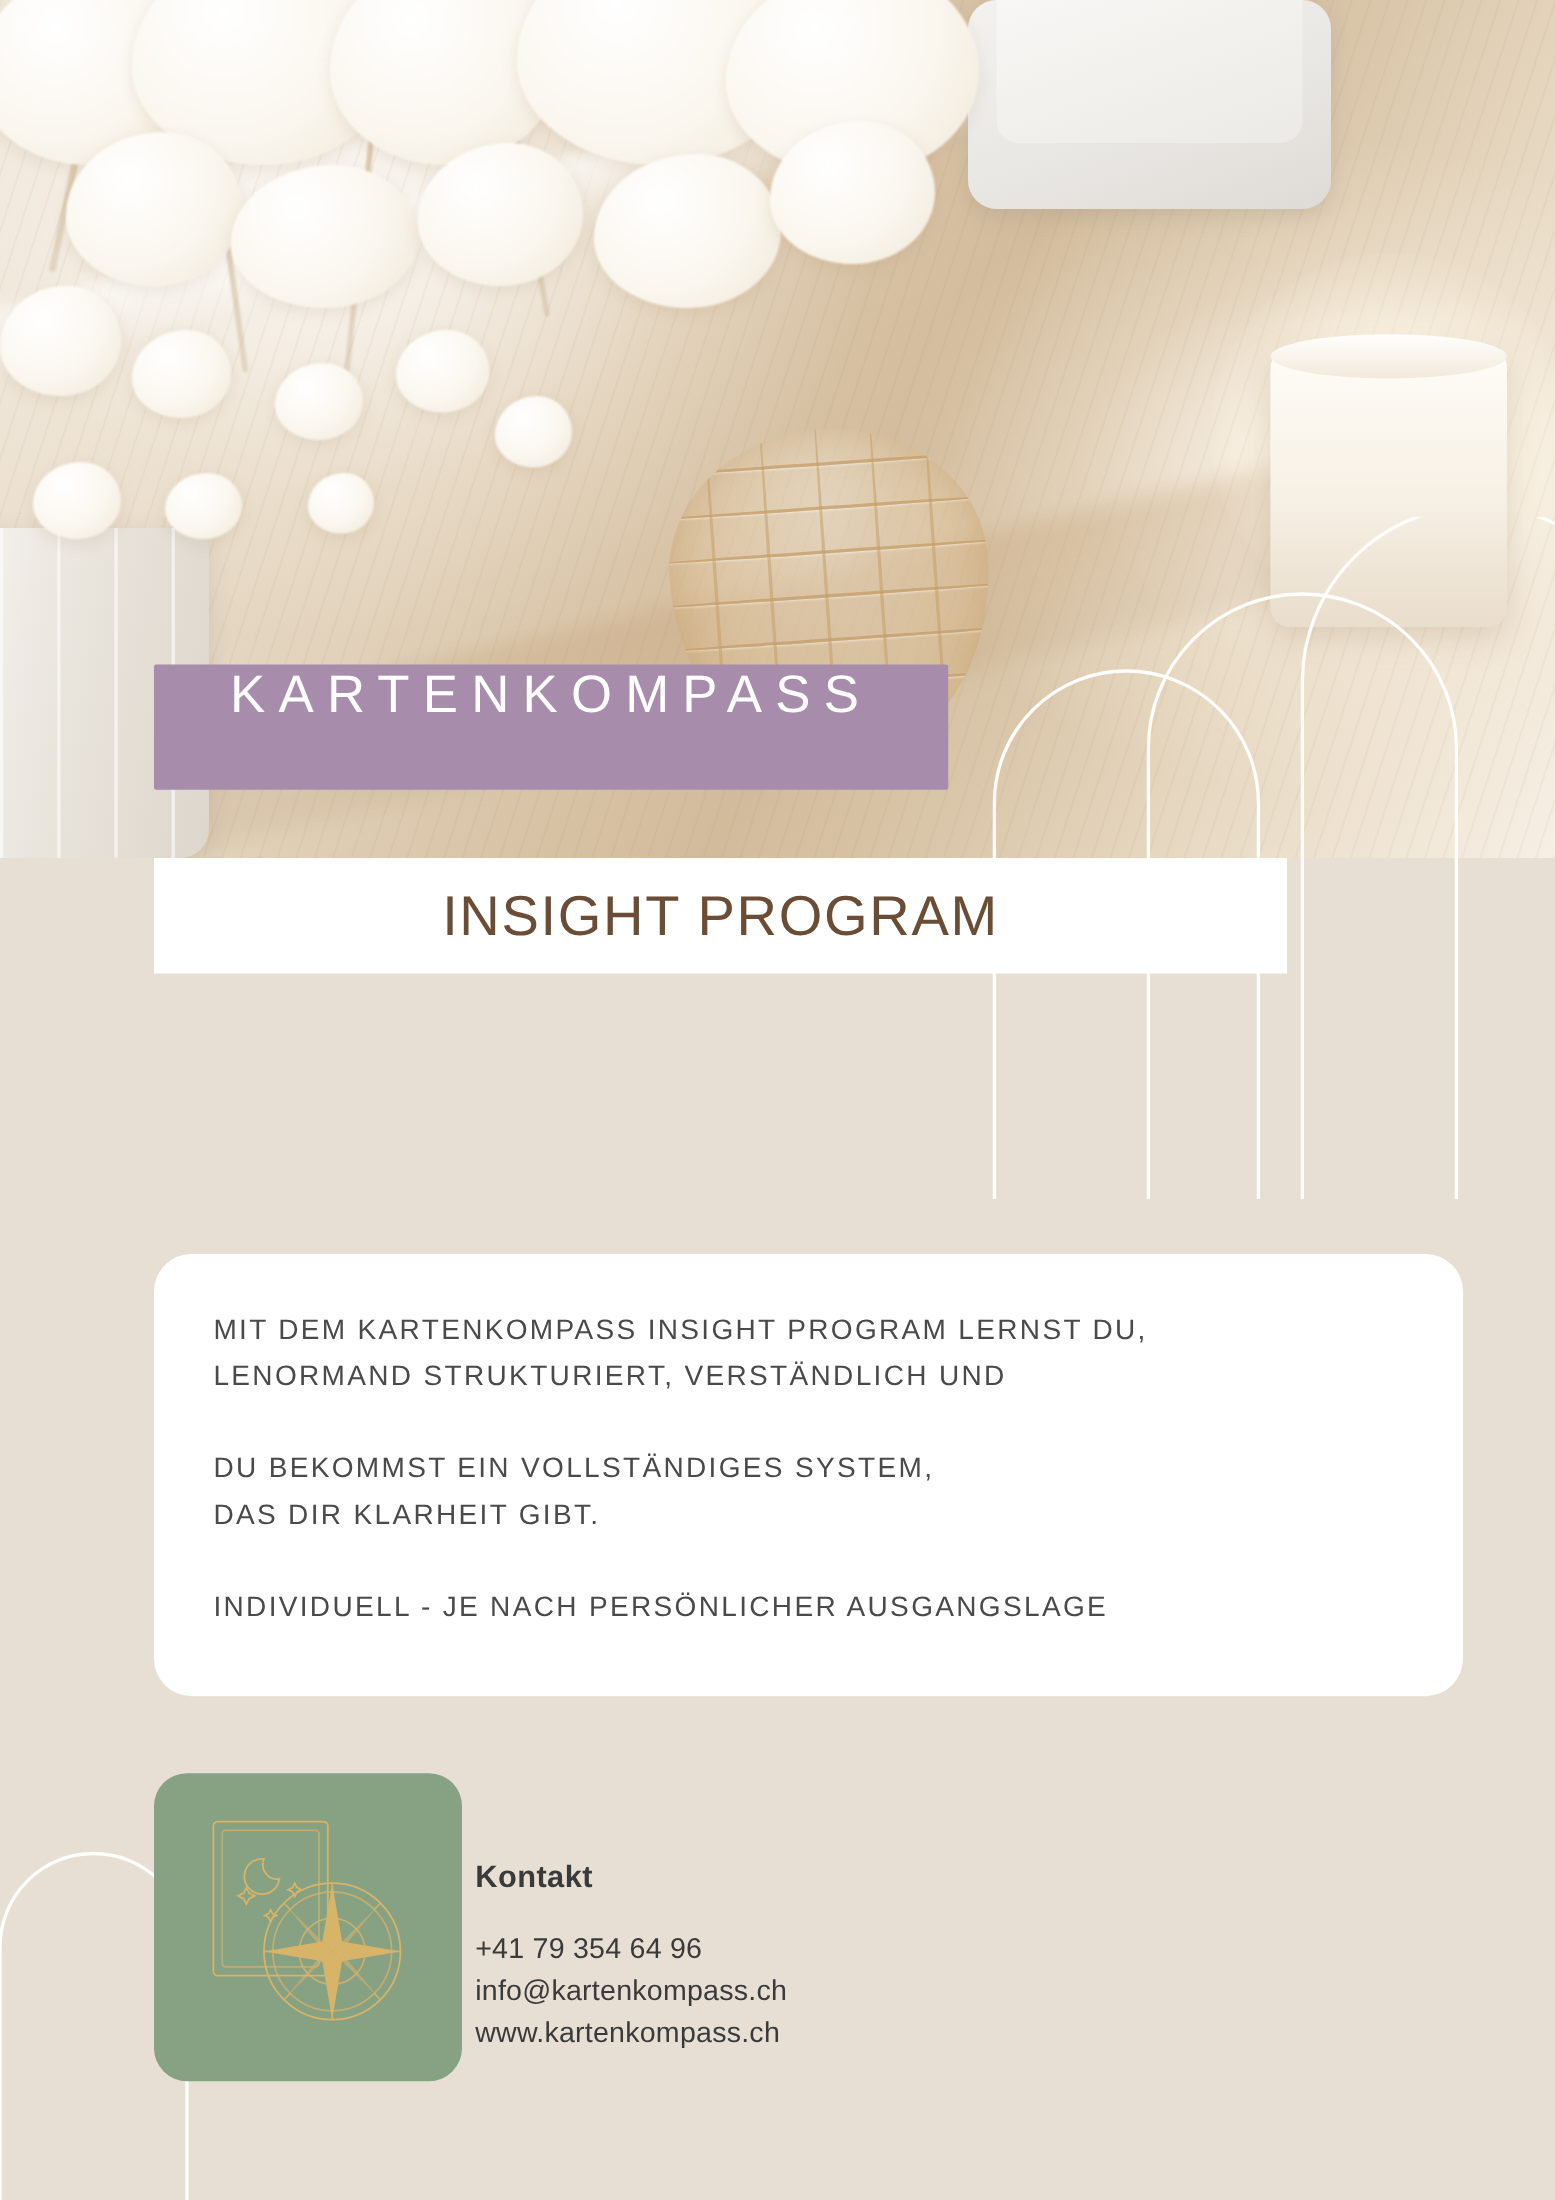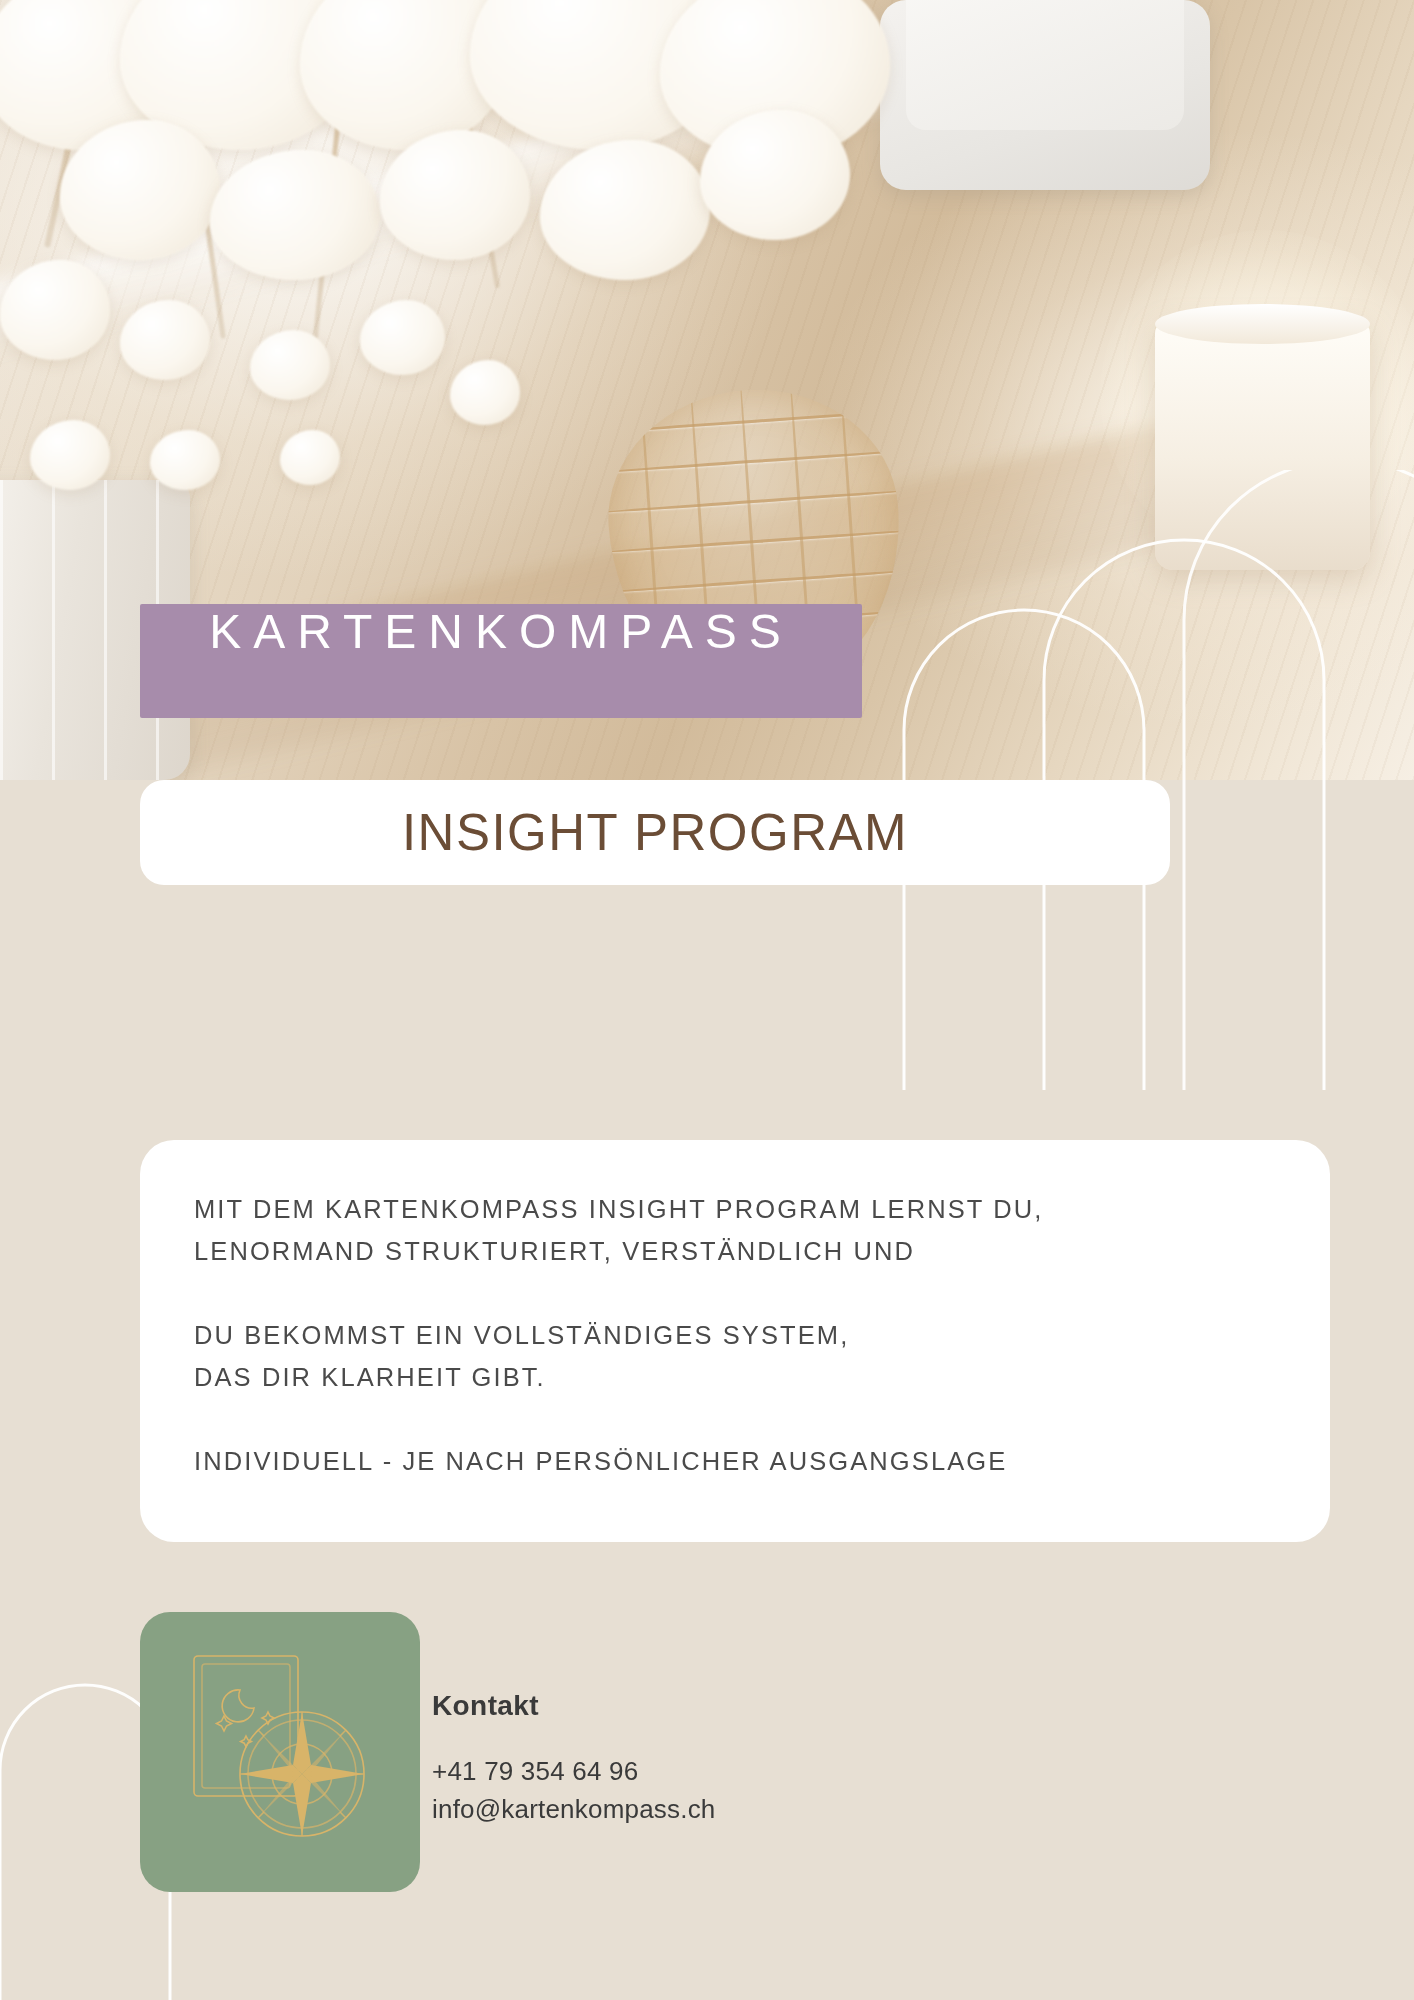--- a/index.html
+++ b/index.html
@@ -215,21 +215,20 @@
   .subtitle-bar {
     position: absolute;
     left: 140px;
     top: 780px;
     width: 1030px;
     height: 105px;
     background: #ffffff;
     display: flex;
     align-items: center;
     justify-content: center;
-    border-radius: 24px;
   }
   .subtitle-bar .subtitle-text {
     color: #6b4d36;
     font-size: 51px;
     letter-spacing: 1.5px;
     font-weight: 400;
     font-family: "Liberation Sans", sans-serif;
   }
 
   
@@ -431,15 +430,16 @@
             <path d="M166 168 L160 162"></path>
         </g>
       </g>
     </svg>
   </div>
 
   <div class="contact">
     <div class="contact-title">Kontakt</div>
     <div class="contact-line">+41 79 354 64 96</div>
     <div class="contact-line">info@kartenkompass.ch</div>
+    <div class="contact-line">www.kartenkompass.ch</div>
   </div>
 
 </div>
 
 </body></html>

